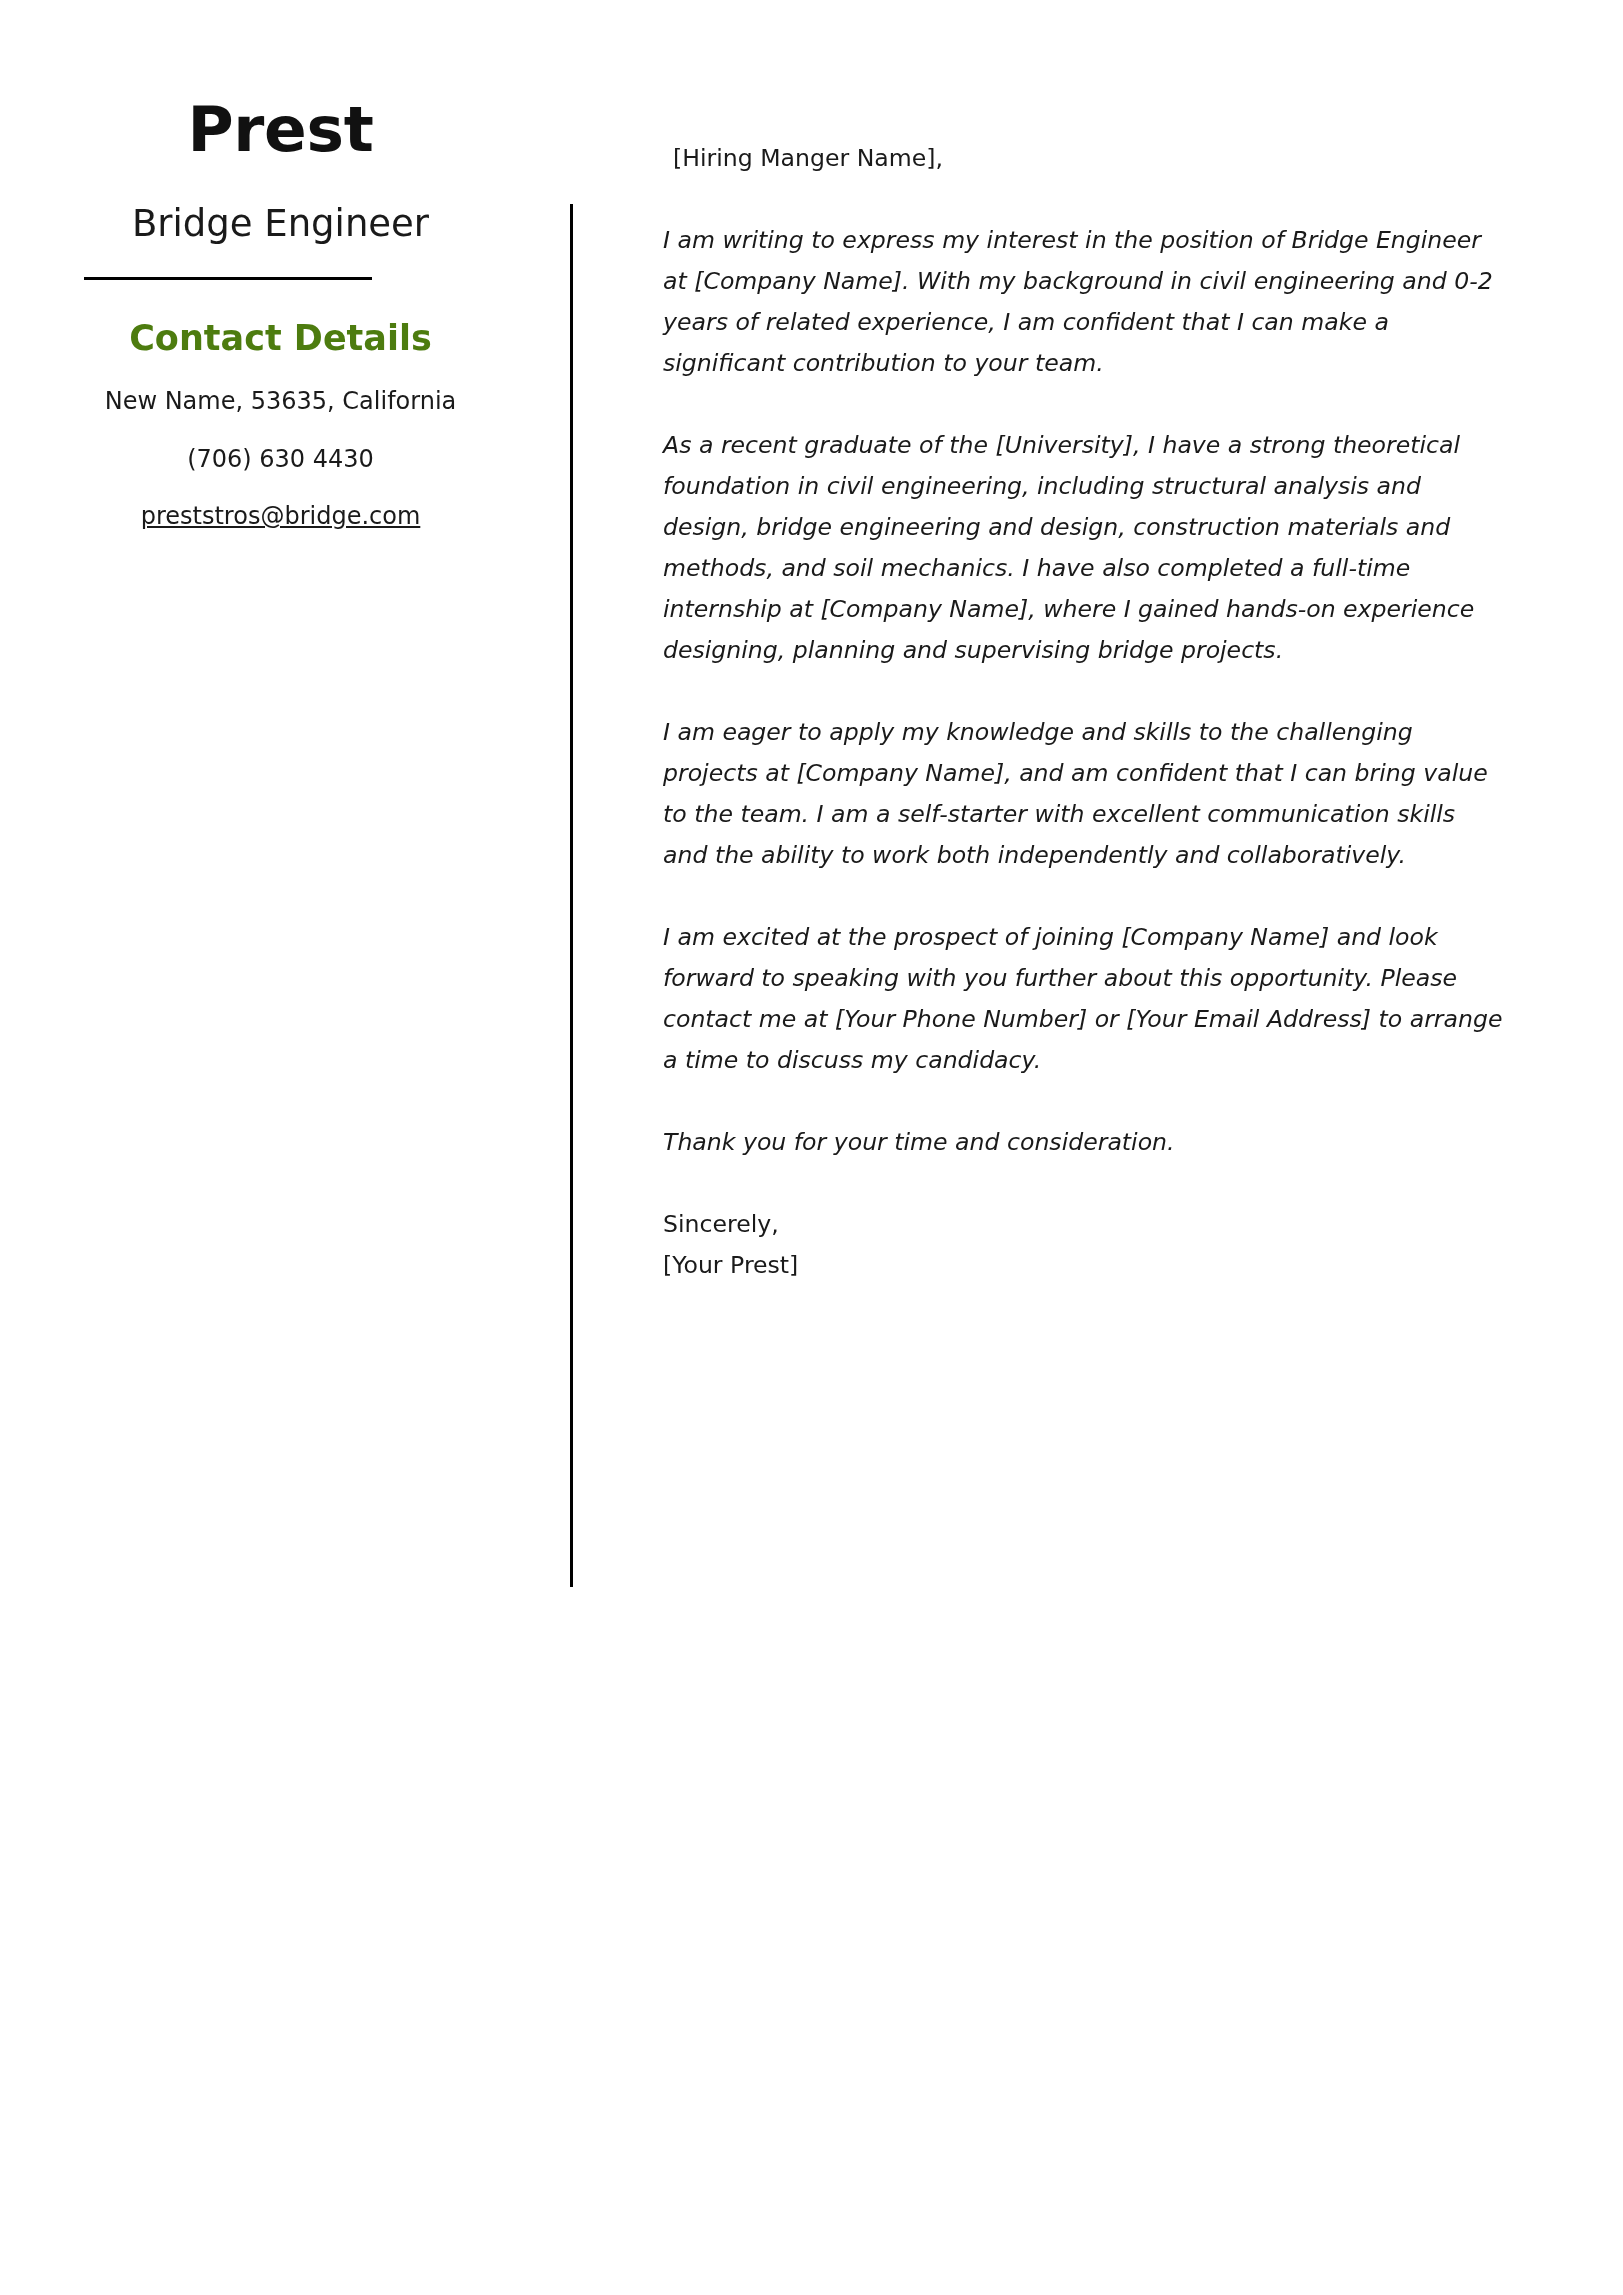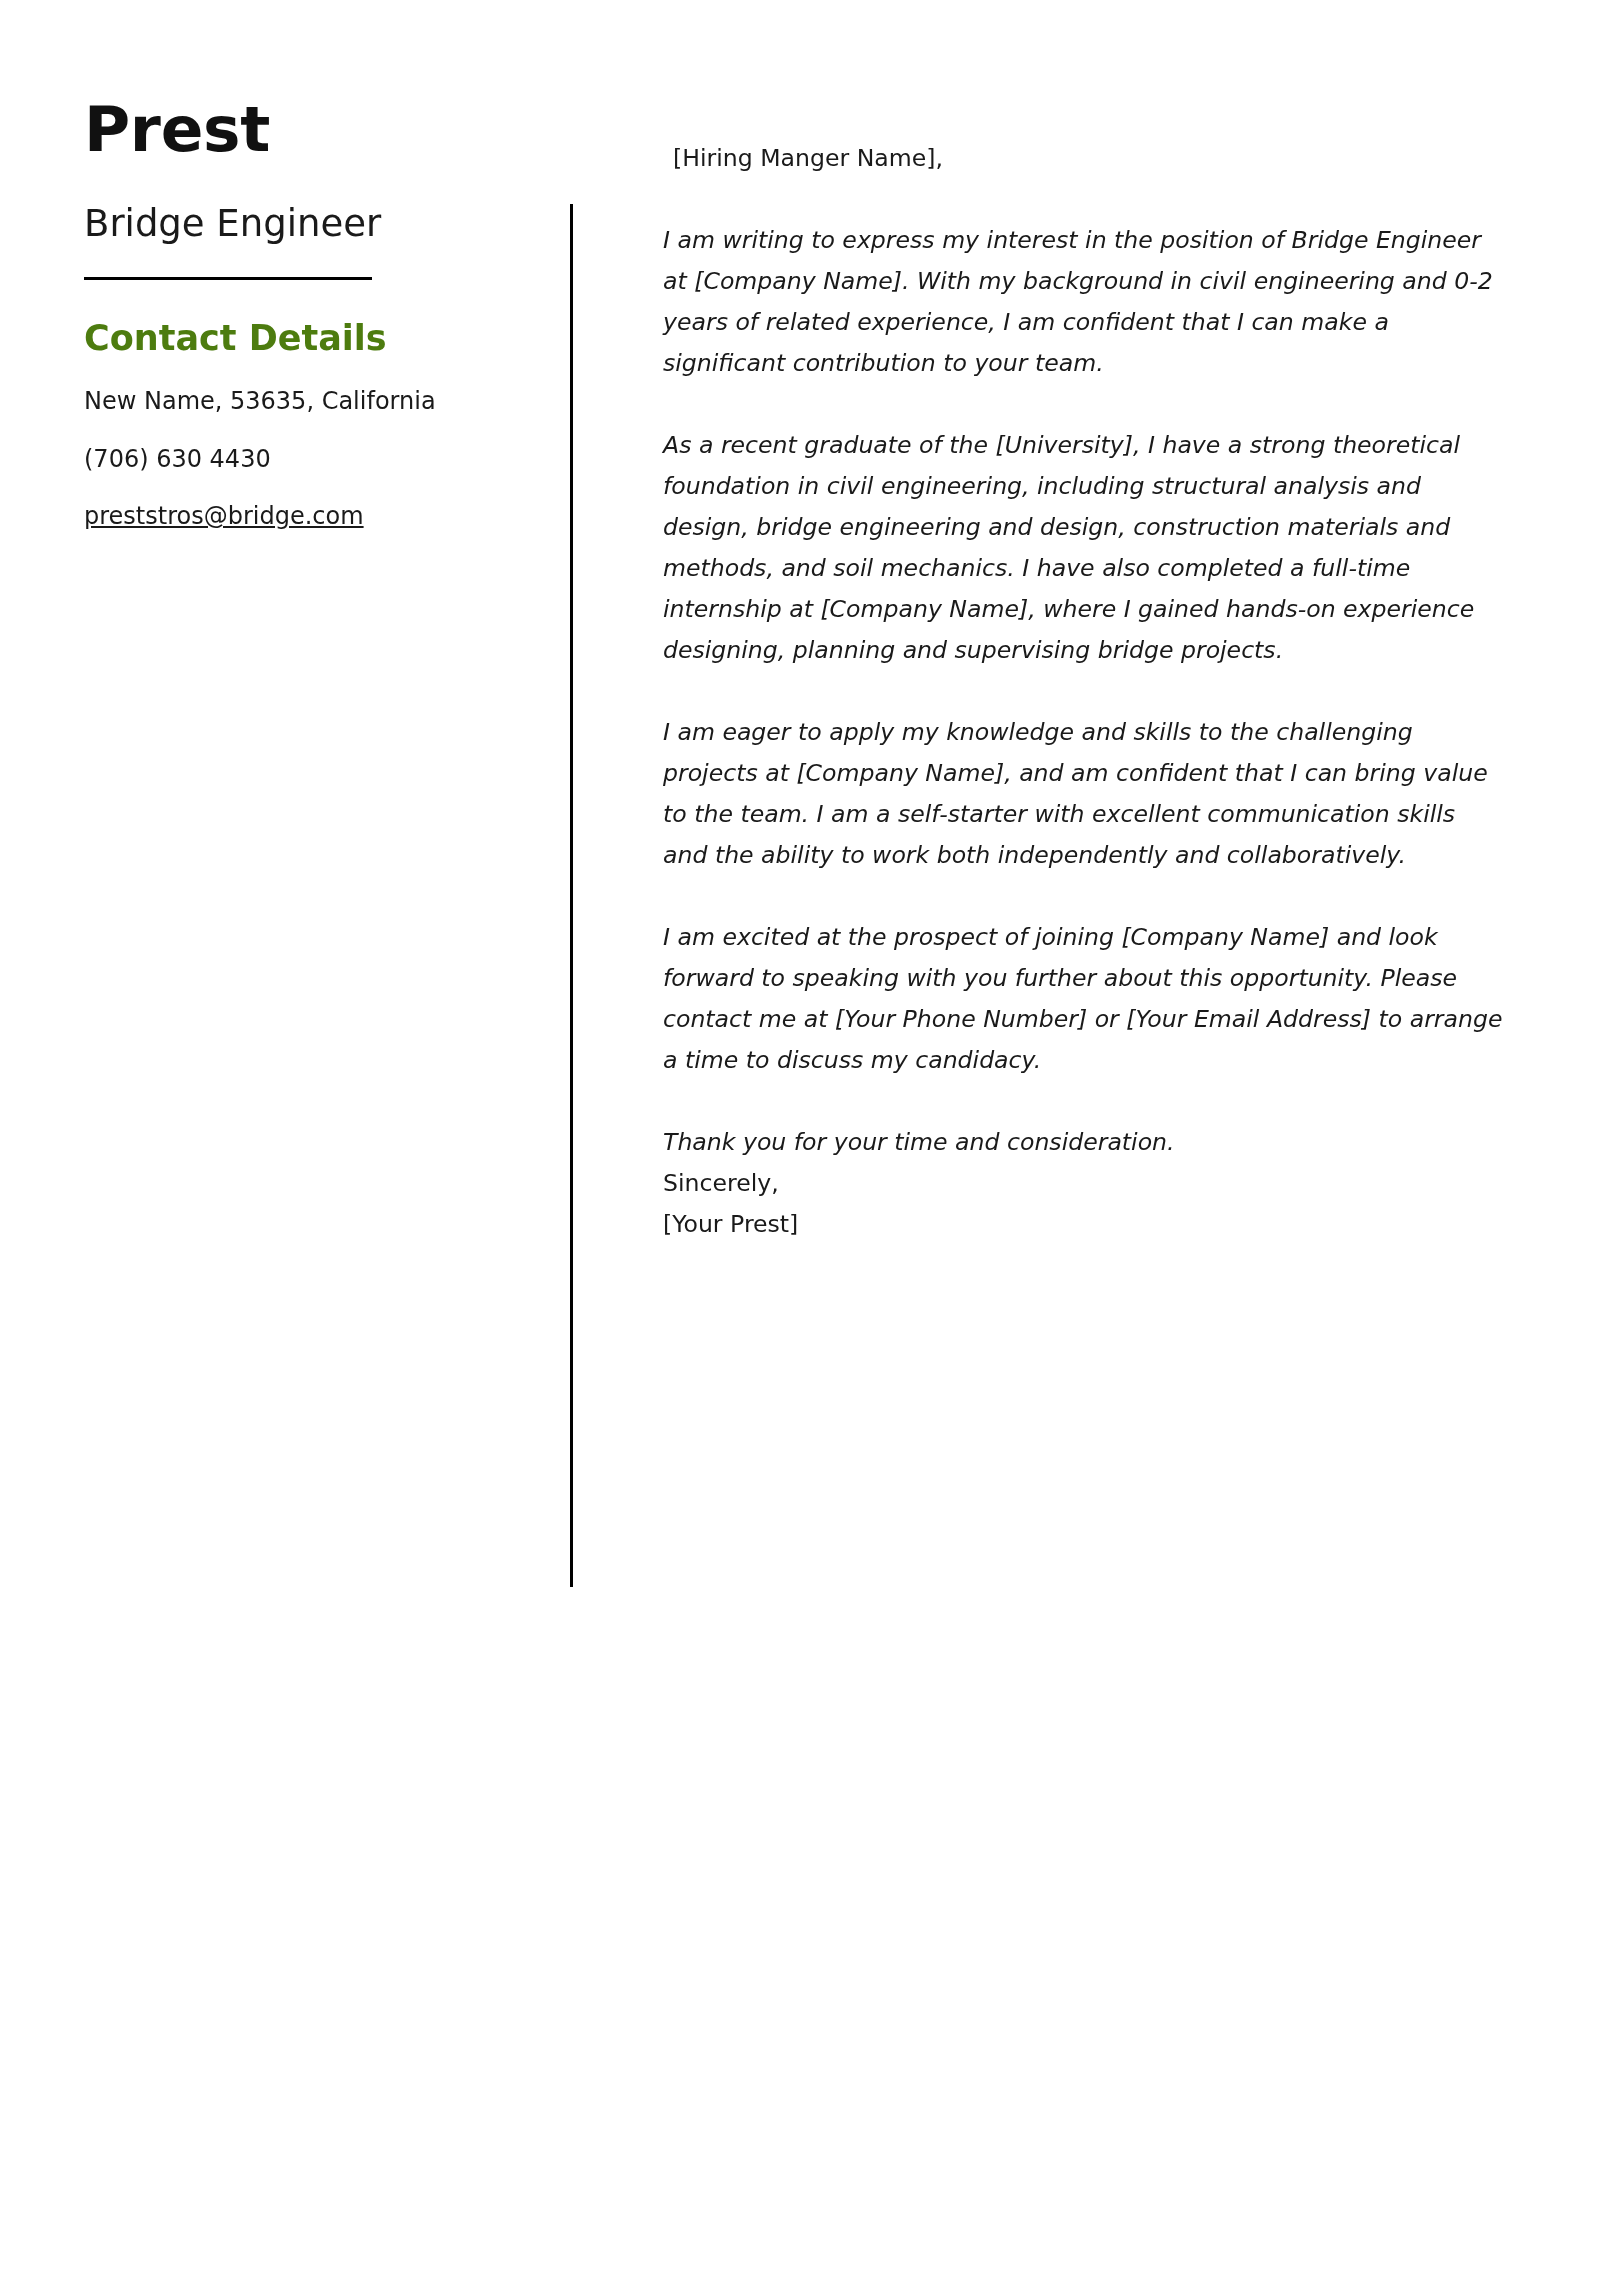--- a/index.html
+++ b/index.html
@@ -22,20 +22,21 @@
     background: #ffffff;
     overflow: hidden;
   }
 
   
   .sidebar {
     position: absolute;
     left: 84px;
     top: 98px;
     width: 393px;
+    text-align: center;
   }
 
   .name-block {
     margin: 0;
     padding: 0;
   }
 
   .name-line {
     display: block;
     font-size: 63px;
@@ -124,20 +125,21 @@
     font-size: 23.6px;
     line-height: 41px;
     color: #1a1a1a;
     margin: 0;
     margin-top: 41px;
     text-align: left;
     font-style: italic;
   }
 
   .signoff {
+    margin-top: 41px;
   }
   .signoff-line {
     display: block;
     font-size: 23.6px;
     line-height: 41px;
     color: #1a1a1a;
   }
 </style>
 </head>
 <body>

